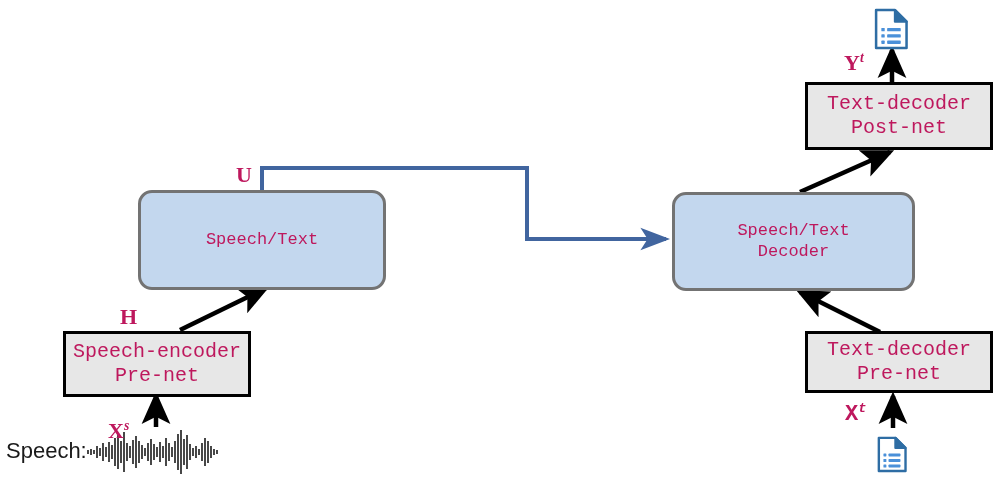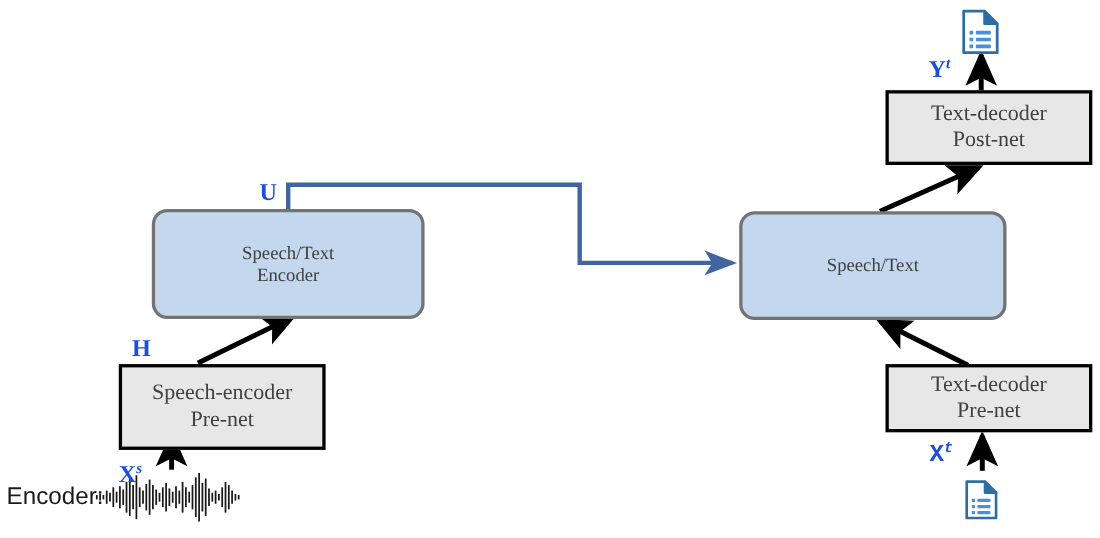--- a/index.html
+++ b/index.html
@@ -16,22 +16,22 @@
     overflow: hidden;
   }
   .box {
     position: absolute;
     box-sizing: border-box;
     display: flex;
     flex-direction: column;
     align-items: center;
     justify-content: center;
     text-align: center;
-    color: #404040;
-    font-family: Liberation Serif, serif;
+    color: #be185d;
+    font-family: Liberation Mono, monospace;
     line-height: 1.18;
     user-select: none;
   }
   .box-blue {
     background: #c3d7ee;
     border: 3px solid #737373;
     border-radius: 14px;
     font-size: 17px;
   }
   .box-gray {
@@ -40,21 +40,21 @@
     border-radius: 0px;
     font-size: 20px;
   }
   .box-line { display: block; white-space: nowrap; }
 
   .math {
     position: absolute;
     font-family: "Liberation Serif", serif;
     font-weight: bold;
     font-size: 22px;
-    color: #1d4ed8;
+    color: #be185d;
     white-space: nowrap;
     user-select: none;
   }
   .math sup {
     font-style: italic;
     font-weight: bold;
     font-size: 0.62em;
     vertical-align: super;
   }
   .plain-label {
@@ -189,30 +189,30 @@
         <rect x="7" y="25" width="3.2" height="3.2" rx="0.6"></rect>
         <rect x="12.5" y="25" width="13" height="3.2" rx="0.8"></rect>
         <rect x="7" y="31" width="3.2" height="3.2" rx="0.6"></rect>
         <rect x="12.5" y="31" width="13" height="3.2" rx="0.8"></rect>
       </g>
     </g>
   </svg>
 
   <div class="box box-blue" style="left:138px; top:190px; width:248px; height:100px;">
     <span class="box-line">Speech/Text</span>
-    <span class="box-line">Encoder</span>
-  </div>
-
-  <div class="box box-gray" style="left:63px; top:331px; width:188px; height:78px;margin-left:45px;">
+  </div>
+
+  <div class="box box-gray" style="left:63px; top:331px; width:188px; height:66px;">
     <span class="box-line">Speech-encoder</span>
     <span class="box-line">Pre-net</span>
   </div>
 
   <div class="box box-blue" style="left:672px; top:192px; width:243px; height:99px;">
     <span class="box-line">Speech/Text</span>
+    <span class="box-line">Decoder</span>
   </div>
 
   <div class="box box-gray" style="left:805px; top:331px; width:188px; height:62px;">
     <span class="box-line">Text-decoder</span>
     <span class="box-line">Pre-net</span>
   </div>
 
   <div class="box box-gray" style="left:805px; top:82px; width:188px; height:68px;">
     <span class="box-line">Text-decoder</span>
     <span class="box-line">Post-net</span>
@@ -221,15 +221,15 @@
   <div class="math" style="left:236px; top:162px;">U</div>
 
   <div class="math" style="left:120px; top:304px;">H</div>
 
   <div class="math" style="left:108px; top:418px;"><span>X</span><sup>s</sup></div>
 
   <div class="math" style="left:845px; top:401px;font-family:Liberation Mono, monospace;"><span>X</span><sup>t</sup></div>
 
   <div class="math" style="left:844px; top:50px;"><span>Y</span><sup>t</sup></div>
 
-  <div class="plain-label" style="left:6px; top:438px;">Encoder:</div>
+  <div class="plain-label" style="left:6px; top:438px;">Speech:</div>
 
 </div>
 
 </body></html>

